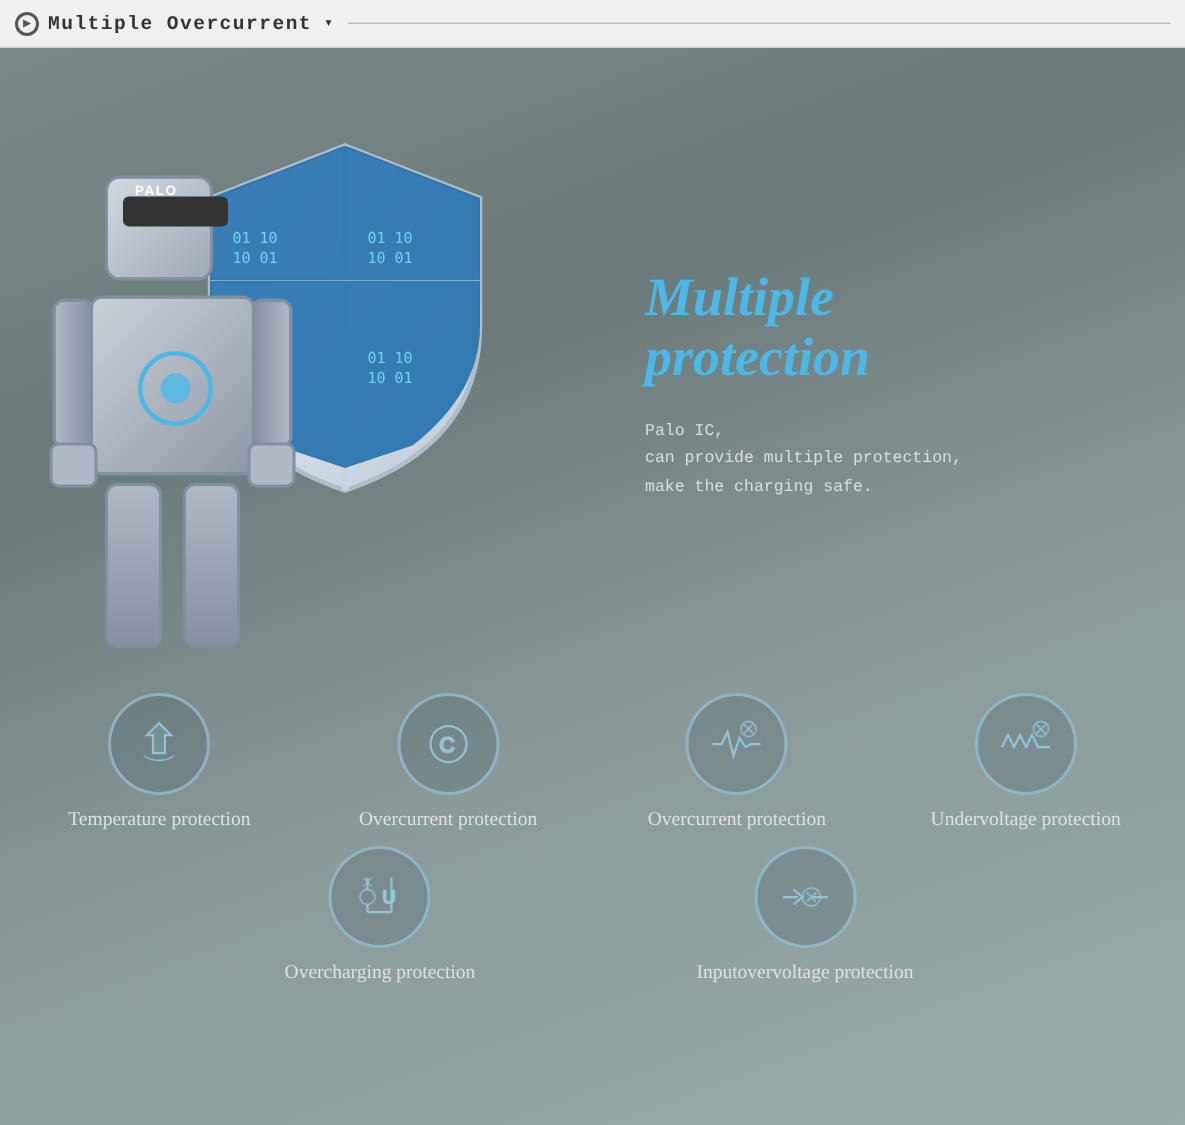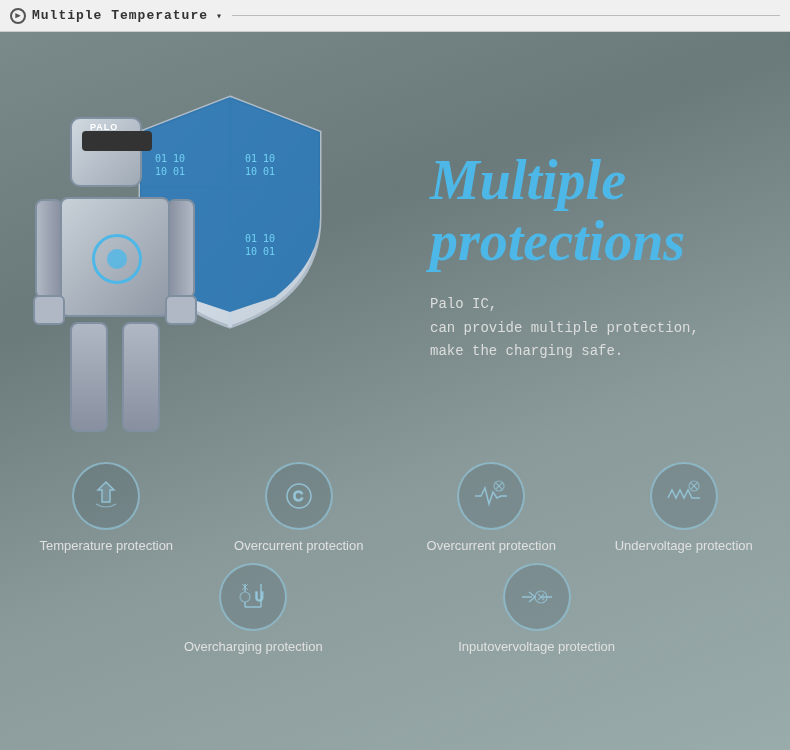--- a/index.html
+++ b/index.html
@@ -78,30 +78,30 @@
       align-items: center;
       justify-content: center;
     }
 
     
     .text-section {
       width: 350px;
       padding-left: 30px;
     }
     .main-title {
-      font-size: 56px;
+      font-size: 36px;
       font-weight: bold;
       color: #4db8e8;
       line-height: 1.1;
       margin-bottom: 20px;
       font-family: Georgia, serif;
       font-style: italic;
     }
     .sub-text {
-      font-size: 14px;
+      font-size: 11px;
       color: #ddd;
       line-height: 1.7;
       font-family: 'Courier New', monospace;
     }
 
     .icon-row {
       display: flex;
       justify-content: space-around;
       align-items: flex-start;
       padding: 0 10px;
@@ -124,21 +124,21 @@
       display: flex;
       align-items: center;
       justify-content: center;
       background: rgba(80, 100, 110, 0.3);
     }
 
     .icon-label {
       font-size: 13px;
       color: #e0e0e0;
       text-align: center;
-      font-family: Liberation Sans, sans-serif;
+      font-family: Liberation Serif, serif;
       white-space: nowrap;
     }
 
     
     svg.icon-svg {
       width: 40px;
       height: 40px;
       stroke: rgba(150, 200, 220, 0.8);
       fill: none;
       stroke-width: 1.5;
@@ -274,21 +274,21 @@
       position: absolute;
       left: 100px;
       top: 20px;
     }
   </style>
 </head>
 <body>
 
 <div class="header-bar">
   <div class="play-icon">▶</div>
-  <span class="header-title">Multiple Temperature</span>
+  <span class="header-title">Multiple Overcurrent</span>
   <span class="chevron-down">▾</span>
   <div class="header-line"></div>
 </div>
 
 <div class="main-content">
 
   <div class="top-section">
 
     <div class="robot-area">
 
@@ -350,21 +350,21 @@
         <div class="robot-left-hand"></div>
         <div class="robot-right-hand"></div>
         <div class="robot-left-leg"></div>
         <div class="robot-right-leg"></div>
       </div>
     </div>
 
     <div class="text-section">
       <div class="main-title">
         <span>Multiple</span><br>
-        <span>protections</span>
+        <span>protection</span>
       </div>
       <div class="sub-text">
         <span>Palo IC,</span><br>
         <span>can provide multiple protection,</span><br>
         <span>make the charging safe.</span>
       </div>
     </div>
   </div>
 
   <div class="icon-row">

